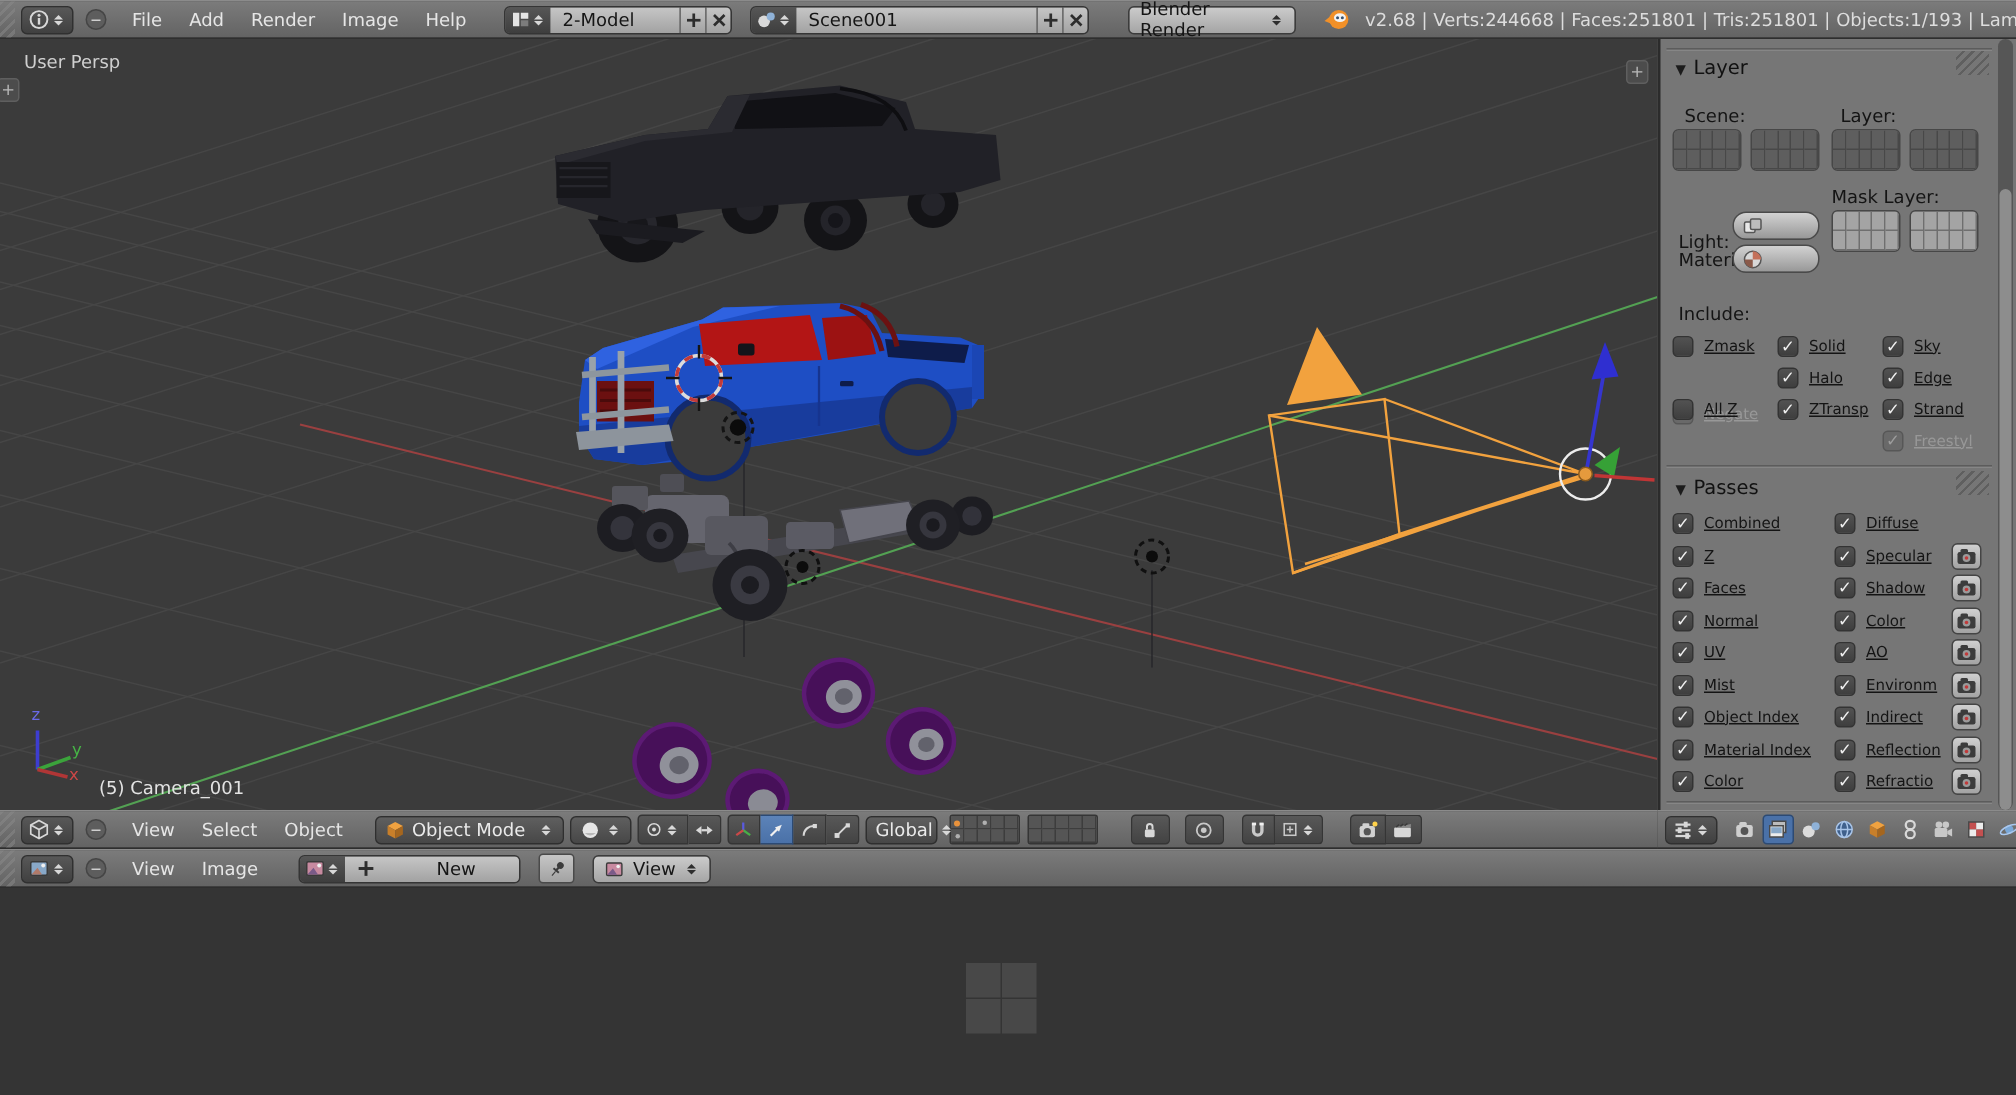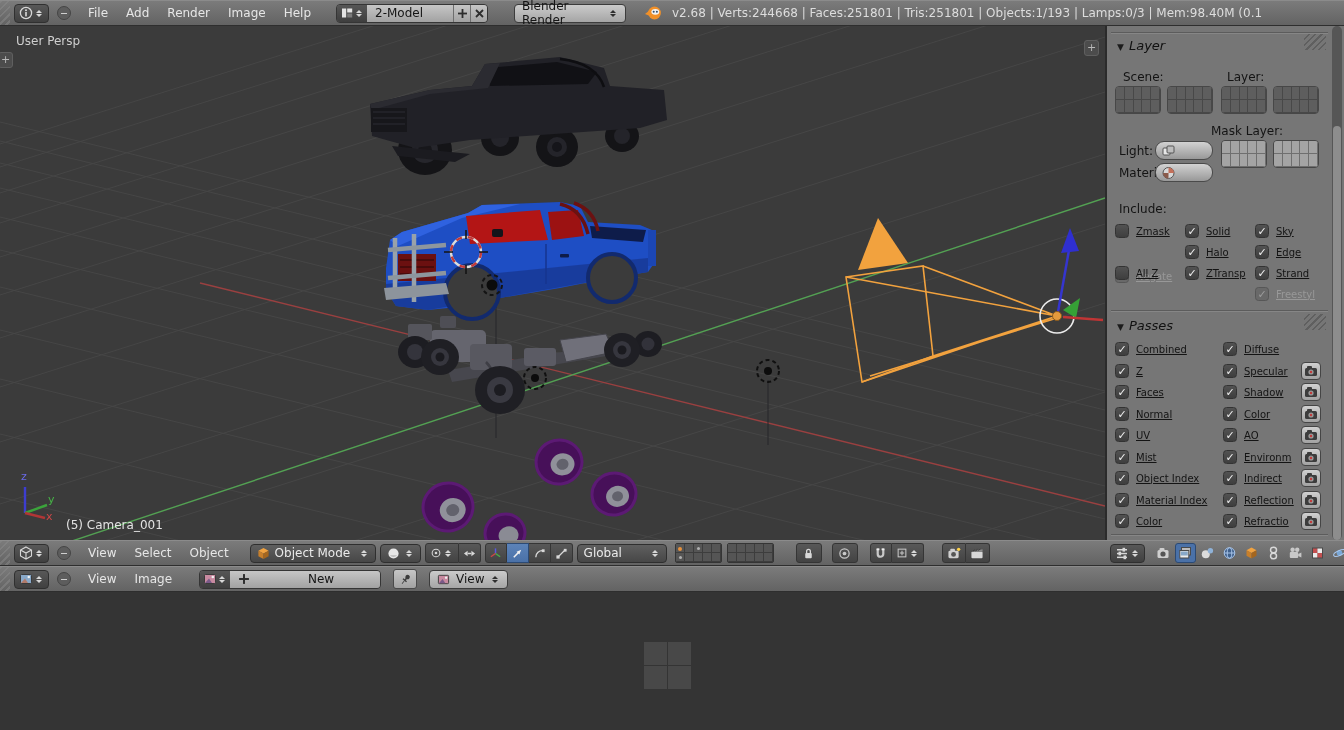--- a/index.html
+++ b/index.html
@@ -54,21 +54,21 @@
   .hlayers { display:flex; gap:5px; flex:none; margin:0 4px; }
   .hgrid { display:grid; grid-template-columns:repeat(5,9px); grid-template-rows:repeat(2,9px);
            border:1px solid #353535; border-radius:2px; overflow:hidden; }
   .hgrid .c { background:#555; border-right:1px solid #3d3d3d; border-bottom:1px solid #3d3d3d;
               position:relative; }
   .hgrid .c .dot { position:absolute; left:2.5px; top:2.5px; width:4px; height:4px; border-radius:50%; }
 
   
   #props { position:absolute; left:1105px; top:26px; width:239px; height:514px;
            background:var(--panel-bg,#767676); border-left:2px solid #2b2b2b; overflow:hidden; }
-  .ptitle { position:absolute; font-size:13px; color:#111;font-style:italic; }
+  .ptitle { position:absolute; font-size:13px; color:#111; }
   .ptitle .tri { font-size:9px; margin-right:5px; color:#1c1c1c; }
   .plabel { position:absolute; font-size:12px; color:#141414; white-space:nowrap; }
   .psep { position:absolute; left:4px; right:16px; height:1px; background:#5c5c5c; box-shadow:0 1px 0 #868686; }
   .pgrip { position:absolute; width:22px; height:16px;
            background:repeating-linear-gradient(135deg,transparent 0 3px,#5f5f5f 3px 4.5px); }
   .lgrid { position:absolute; width:46px; height:28px; display:grid;
            grid-template-columns:repeat(5,1fr); grid-template-rows:repeat(2,1fr);
            border:1px solid #474747; border-radius:4px; overflow:hidden; }
   .lgrid.dark .c  { background:#5e5e5e; border-right:1px solid #484848; border-bottom:1px solid #484848; }
   .lgrid.light .c { background:#a4a4a4; border-right:1px solid #6f6f6f; border-bottom:1px solid #6f6f6f; }
@@ -145,20 +145,41 @@
             <rect x="1" y="4.6" width="9" height="1.8" fill="#2d2d2d"></rect>
           </svg>
       </div>
       <div class="seg-btn">
         <svg width="11" height="11" viewBox="0 0 11 11">
           <path d="M2 2 L9 9 M9 2 L2 9" stroke="#2d2d2d" stroke-width="1.8"></path>
           </svg>
       </div>
     </div>
 
+    <div class="wgroup" style="margin-left:8px">
+      <div class="seg-dark">
+        <svg width="14" height="14" viewBox="0 0 14 14">
+          <circle cx="5.4" cy="8.2" r="3.9" fill="#d9d9d9"></circle>
+            <circle cx="9.8" cy="5" r="2.7" fill="#8fb2d8"></circle>
+        </svg>
+          <span class="updn"></span>
+      </div>
+      <div class="seg-light" style="width:160px">Scene001</div>
+      <div class="seg-btn">
+        <svg width="11" height="11" viewBox="0 0 11 11">
+          <rect x="4.6" y="1" width="1.8" height="9" fill="#2d2d2d"></rect>
+            <rect x="1" y="4.6" width="9" height="1.8" fill="#2d2d2d"></rect>
+          </svg>
+      </div>
+      <div class="seg-btn">
+        <svg width="11" height="11" viewBox="0 0 11 11">
+          <path d="M2 2 L9 9 M9 2 L2 9" stroke="#2d2d2d" stroke-width="1.8"></path>
+          </svg>
+      </div>
+    </div>
 
     <div class="field-light" style="width:112px;margin-left:22px;justify-content:space-between">
       <span>Blender Render</span>
       <span class="updn dk"></span>
     </div>
 
     <svg width="18" height="18" viewBox="0 0 18 18" style="margin-left:14px;flex:none">
       <polygon points="1,10 6,6 6,12" fill="#f19028"></polygon>
       <circle cx="10.5" cy="9" r="6.4" fill="#f19028"></circle>
       <ellipse cx="11.3" cy="7.8" rx="4" ry="2.9" fill="#f2f2f2"></ellipse>
@@ -395,21 +416,21 @@
         <div class="c"></div>
         <div class="c"></div>
         <div class="c"></div>
         <div class="c"></div>
         <div class="c"></div>
         <div class="c"></div>
         <div class="c"></div>
         <div class="c"></div>
       </div>
 
-    <div class="plabel" style="left:104px;top:98px">Mask Layer:</div>
+    <div class="plabel" style="left:114px;top:98px">Mask Layer:</div>
     <div class="lgrid light" style="left:114px;top:114px">
         <div class="c"></div>
         <div class="c"></div>
         <div class="c"></div>
         <div class="c"></div>
         <div class="c"></div>
         <div class="c"></div>
         <div class="c"></div>
         <div class="c"></div>
         <div class="c"></div>
@@ -421,21 +442,21 @@
         <div class="c"></div>
         <div class="c"></div>
         <div class="c"></div>
         <div class="c"></div>
         <div class="c"></div>
         <div class="c"></div>
         <div class="c"></div>
         <div class="c"></div>
       </div>
 
-    <div class="plabel" style="left:12px;top:118px">Light:</div>
+    <div class="plabel" style="left:12px;top:128px">Light:</div>
     <div class="pfield" style="left:48px;top:115px">
       <svg width="15" height="14" viewBox="0 0 15 14">
         <rect x="2" y="4" width="7" height="7" rx="1" fill="#e8e8e8" stroke="#555"></rect>
         <rect x="6" y="2" width="7" height="7" rx="1" fill="#bdbdbd" stroke="#555"></rect>
       </svg>
     </div>
     <div class="plabel" style="left:12px;top:140px">Materi</div>
     <div class="pfield" style="left:48px;top:137px">
       <svg width="15" height="14" viewBox="0 0 15 14">
         <circle cx="7.5" cy="7" r="5.5" fill="#d8d8d8" stroke="#555"></circle>
@@ -760,21 +781,21 @@
       </div>
       <div class="tbtn">
         <svg width="13" height="13" viewBox="0 0 14 14">
           <line x1="3.5" y1="10.5" x2="10.5" y2="3.5" stroke="#d8d8d8" stroke-width="1.4"></line>
           <rect x="1.5" y="9" width="3.5" height="3.5" fill="#d8d8d8"></rect>
             <rect x="9.5" y="2" width="3" height="3" fill="#d8d8d8"></rect>
         </svg>
       </div>
     </div>
 
-    <div class="field-dark" style="width:90px;justify-content:space-between">
+    <div class="field-dark" style="width:48px;justify-content:space-between">
       <span>Global</span>
       <span class="updn"></span>
     </div>
 
     <div class="hlayers" id="hlayers">
         <div class="hgrid">
           <div class="c">
             <div class="dot" style="background: rgb(232, 146, 60);"></div>
           </div>
           <div class="c"></div>
@@ -951,21 +972,21 @@
 
     <div class="wgroup" style="margin-left:14px">
       <div class="seg-dark">
         <svg width="14" height="14" viewBox="0 0 14 14">
           <rect x="1.5" y="2.5" width="11" height="9" rx="1" fill="#c88aa0" stroke="#3a3a3a"></rect>
           <polygon points="2,11 6,6.5 9,11" fill="#7a5a88"></polygon>
             <circle cx="9.8" cy="5" r="1.3" fill="#f0f0f0"></circle>
         </svg>
           <span class="updn"></span>
       </div>
-      <div class="seg-light" style="width:150px;gap:20px">
+      <div class="seg-light" style="width:116px;gap:20px">
         <svg width="12" height="12" viewBox="0 0 11 11">
           <rect x="4.6" y="1" width="1.8" height="9" fill="#2d2d2d"></rect>
             <rect x="1" y="4.6" width="9" height="1.8" fill="#2d2d2d"></rect>
           </svg>
         <span style="flex:1;text-align:center">New</span>
       </div>
     </div>
 
     <div class="tbtn" style="margin-left:8px;width:24px;background:linear-gradient(#c6c6c6,#a2a2a2);border-color:#4a4a4a">
       <svg width="13" height="13" viewBox="0 0 14 14">

